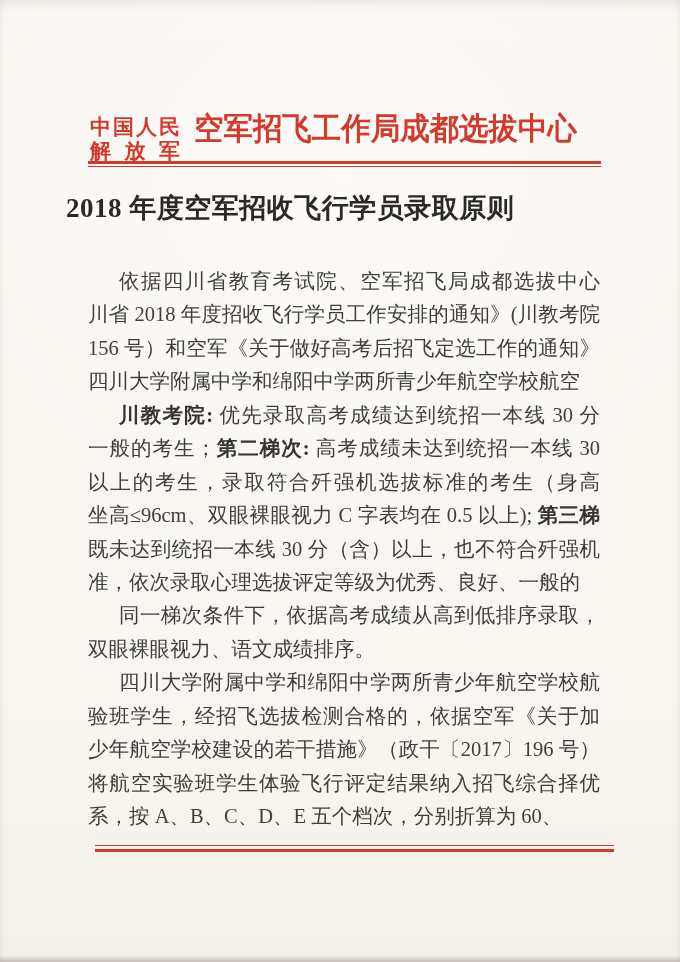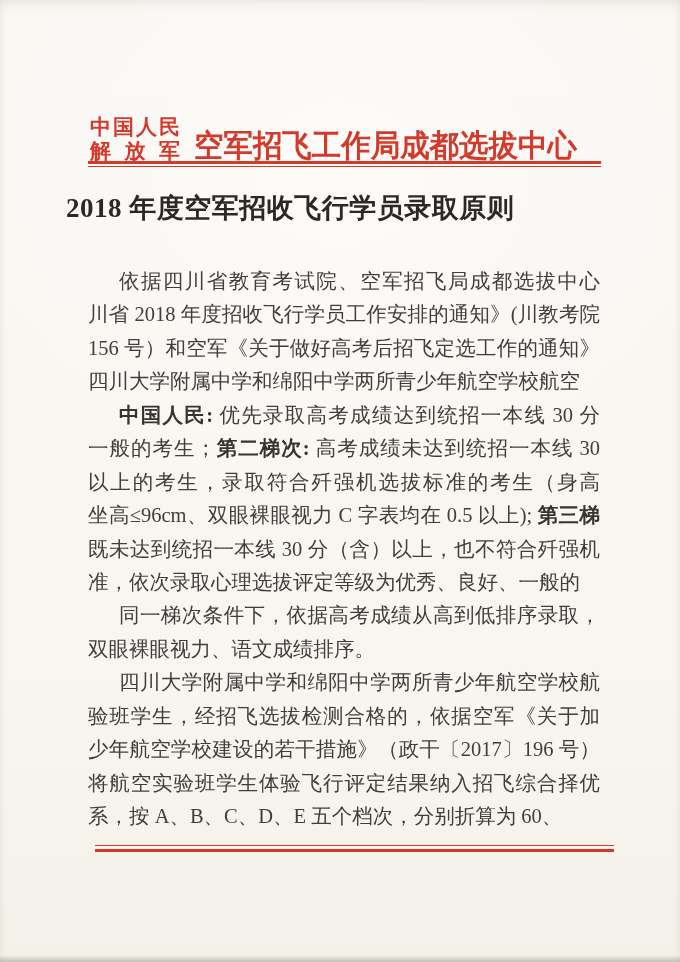--- a/index.html
+++ b/index.html
@@ -24,21 +24,21 @@
       inset 6px 0 10px -8px rgba(160,152,140,.25),
       inset -6px 0 10px -8px rgba(160,152,140,.25);
   }
   .page::after{
     content:"";position:absolute;left:0;right:0;bottom:0;height:7px;
     background:linear-gradient(rgba(120,114,102,0), rgba(120,114,102,.38));
   }
   
   .letterhead{
     position:absolute;left:90px;top:108px;
-    display:flex;align-items:flex-end;gap:14px;
+    display:flex;align-items:flex-start;gap:14px;
     color:var(--red);
   }
   .org-block{
     width:90px;margin-top:7px;
     font-weight:bold;font-size:21px;line-height:24px;
     letter-spacing:0;
   }
   .org-line{text-align:justify;text-align-last:justify;}
   .bureau{
     font-size:31px;line-height:34px;font-weight:bold;
@@ -92,21 +92,21 @@
 
   <div class="letterhead-rule"></div>
 
   <h1 class="doc-title">2018 年度空军招收飞行学员录取原则</h1>
 
   <div class="doc-body" id="doc-body">
       <div class="line fill indent"><span>依据四川省教育考试院、空军招飞局成都选拔中心《关于四</span></div>
       <div class="line fill"><span>川省 2018 年度招收飞行学员工作安排的通知》(川教考院〔2017〕</span></div>
       <div class="line fill"><span>156 号）和空军《关于做好高考后招飞定选工作的通知》精神，</span></div>
       <div class="line left"><span>四川大学附属中学和绵阳中学两所青少年航空学校航空实:</span></div>
-      <div class="line fill indent"><span class="b">中国人民:</span><span> 优先录取高考成绩达到统招一本线 30 分（含）</span></div>
+      <div class="line fill indent"><span class="b">川教考院:</span><span> 优先录取高考成绩达到统招一本线 30 分（含）</span></div>
       <div class="line fill"><span>一般的考生；</span><span class="b">第二梯次:</span><span> 高考成绩未达到统招一本线 30 分（含）</span></div>
       <div class="line fill"><span>以上的考生，录取符合歼强机选拔标准的考生（身高≤181cm、</span></div>
       <div class="line fill"><span>坐高≤96cm、双眼裸眼视力 C 字表均在 0.5 以上); </span><span class="b">第三梯次:</span></div>
       <div class="line fill"><span>既未达到统招一本线 30 分（含）以上，也不符合歼强机选拔标</span></div>
       <div class="line left"><span>准，依次录取心理选拔评定等级为优秀、良好、一般的考生。</span></div>
       <div class="line fill indent"><span>同一梯次条件下，依据高考成绩从高到低排序录取，总分相</span></div>
       <div class="line left"><span>双眼裸眼视力、语文成绩排序。</span></div>
       <div class="line fill indent"><span>四川大学附属中学和绵阳中学两所青少年航空学校航空实</span></div>
       <div class="line fill"><span>验班学生，经招飞选拔检测合格的，依据空军《关于加强空军青</span></div>
       <div class="line fill"><span>少年航空学校建设的若干措施》（政干〔2017〕196 号）规定，</span></div>

